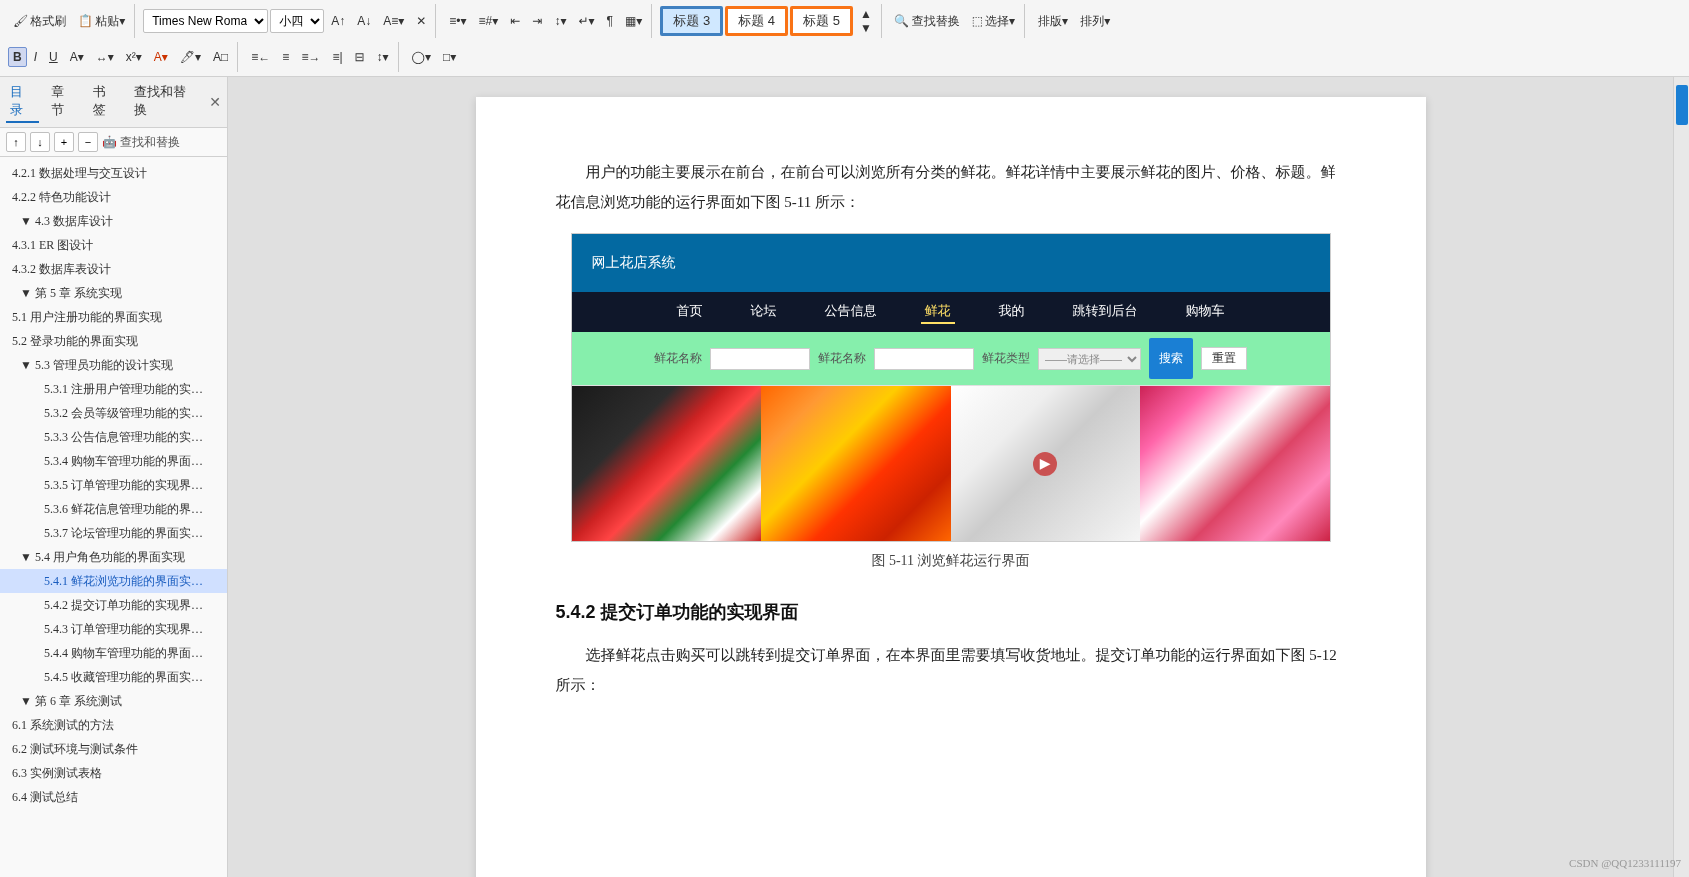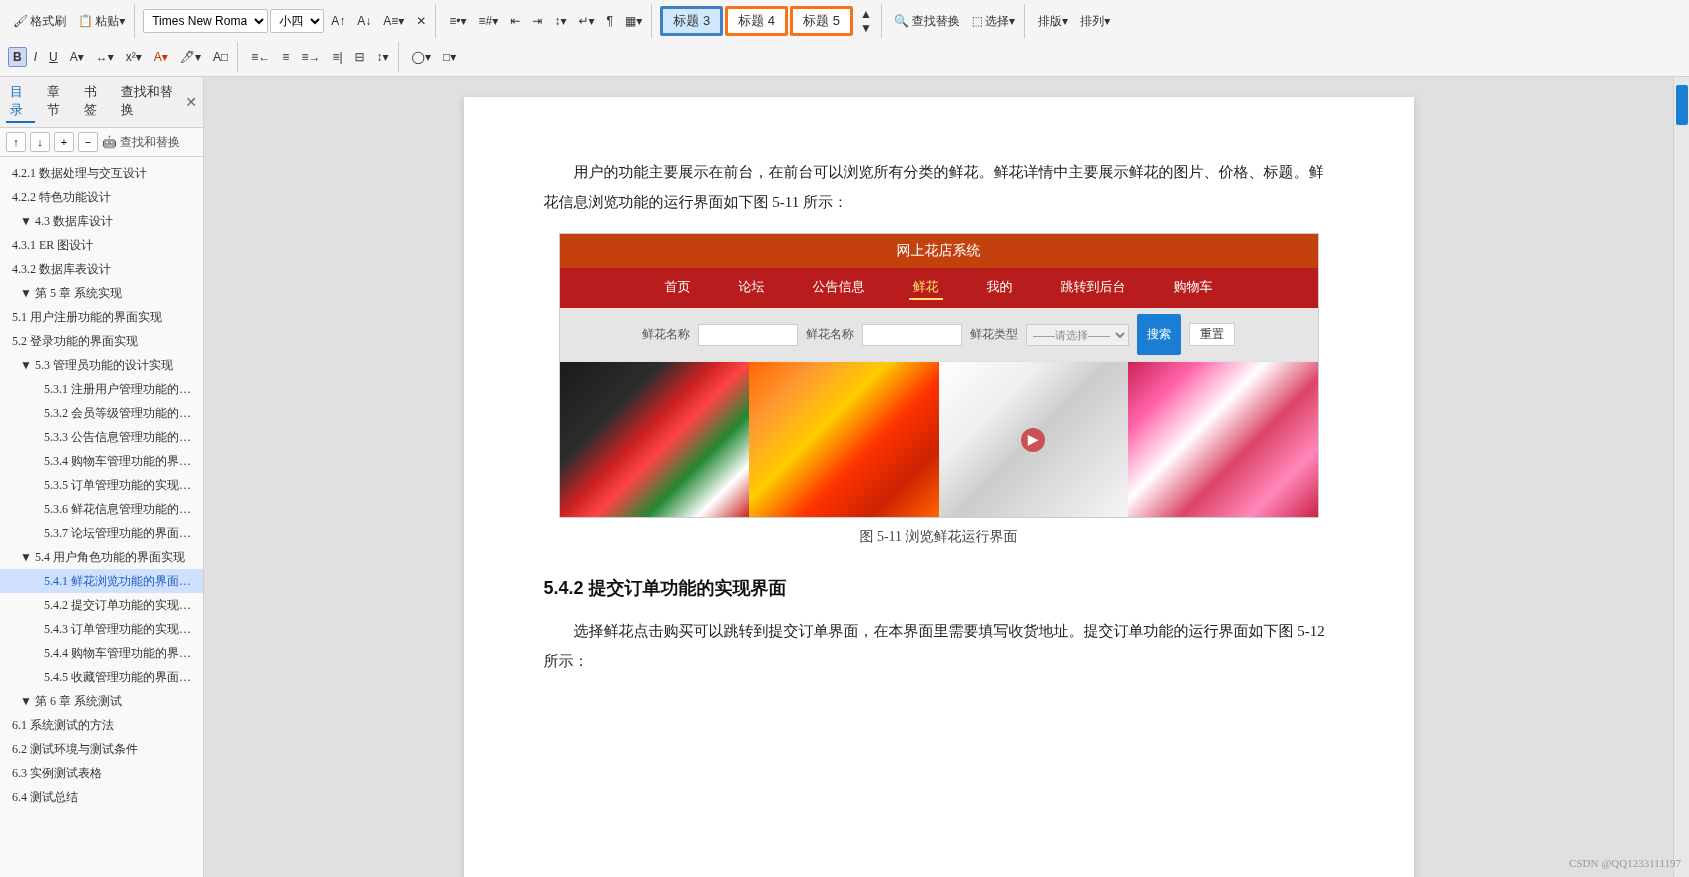--- a/index.html
+++ b/index.html
@@ -72,21 +72,21 @@
 
     
     .main-area {
       display: flex;
       flex: 1;
       overflow: hidden;
     }
 
     
     .sidebar {
-      width: 204px;
+      width: 228px;
       background: #f9f9f9;
       border-right: 1px solid #d0d0d0;
       display: flex;
       flex-direction: column;
       flex-shrink: 0;
       overflow: hidden;
     }
     .sidebar-tabs {
       display: flex;
       align-items: center;
@@ -195,47 +195,46 @@
       font-family: 'SimSun', serif;
     }
 
     
     .website-screenshot {
       width: 760px;
       border: 1px solid #ccc;
       overflow: hidden;
     }
     .ws-header {
-      background: #c2410c;
-      text-align: center;
-      padding: 8px;
+      background: #0369a1;
+      padding: 20px;
       color: white;
       font-size: 14px;
       font-family: 'Microsoft YaHei', sans-serif;
     }
     .ws-nav {
-      background: #b91c1c;
+      background: #0f172a;
       display: flex;
       justify-content: center;
       gap: 40px;
       padding: 8px 16px;
     }
     .ws-nav-item {
       color: white;
       font-size: 13px;
       font-family: 'Microsoft YaHei', sans-serif;
       cursor: pointer;
       padding: 2px 4px;
     }
     .ws-nav-item.ws-active {
       color: #ffe066;
       border-bottom: 2px solid #ffe066;
     }
     .ws-search-row {
-      background: #e5e5e5;
+      background: #86efac;
       display: flex;
       align-items: center;
       justify-content: center;
       gap: 8px;
       padding: 6px 8px;
       border-bottom: 1px solid #e0e0e0;
       font-size: 12px;
     }
     .ws-search-label { color: #555; font-size: 12px; }
     .ws-search-input {

